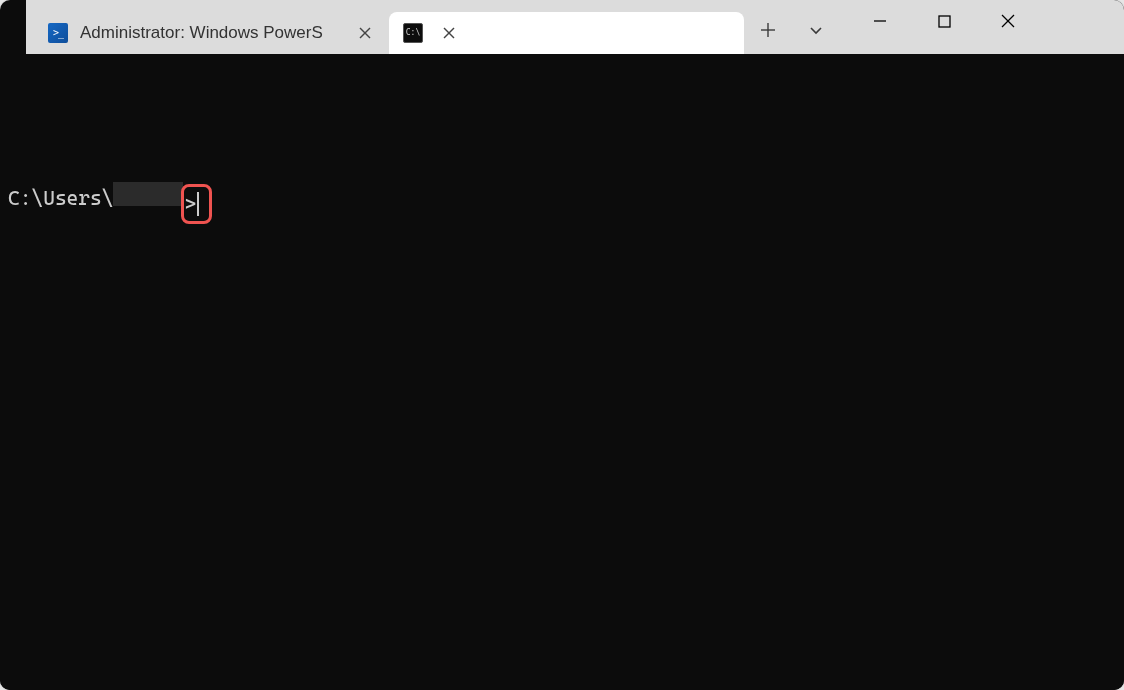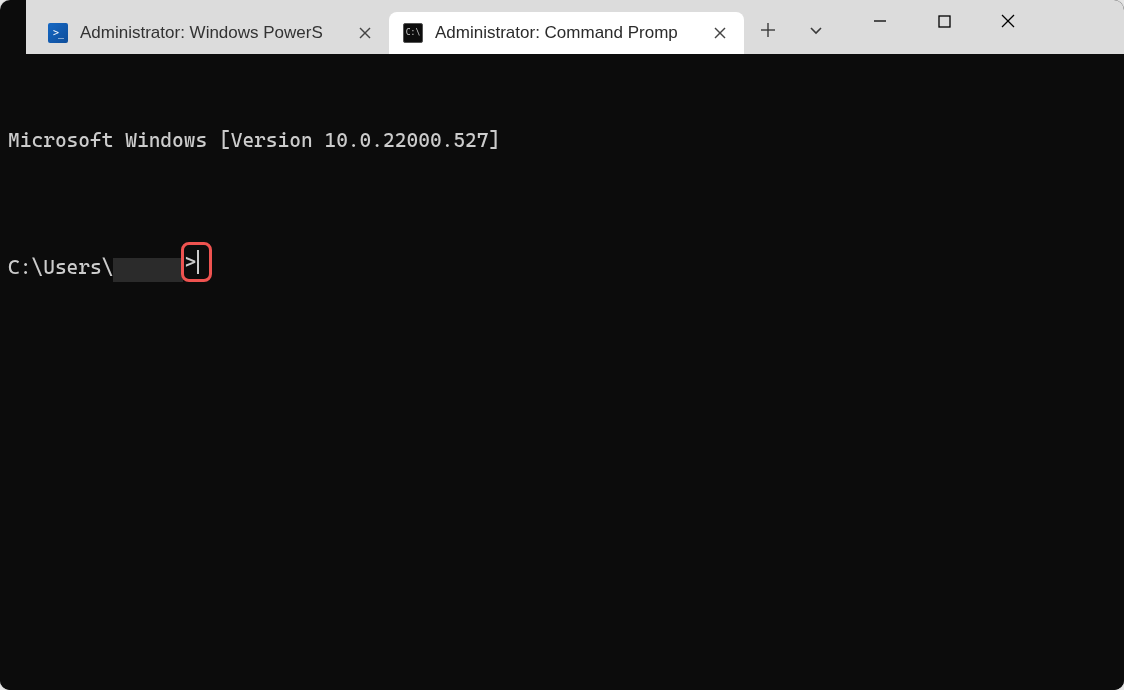--- a/index.html
+++ b/index.html
@@ -133,21 +133,21 @@
     background: #0c0c0c;
     color: #cccccc;
     font-family: Consolas, "Cascadia Mono", monospace;
     font-size: 20px;
     line-height: 29px;
     padding: 14px 8px 8px 8px;
     letter-spacing: 0px;
     white-space: pre;
   }
   .terminal .line { display:block; }
-  .prompt-line { display:flex; align-items:flex-end; }
+  .prompt-line { display:flex; align-items:flex-start; margin-top:29px; }
   .prompt-prefix { white-space:pre; }
   .redacted {
     display:inline-block;
     width: 70px; height: 24px;
     background:#2b2b2b;
     vertical-align: middle;
     margin-top:-2px;
   }
   .highlight-box {
     display:inline-flex;
@@ -187,21 +187,20 @@
             <line x1="1" y1="1" x2="11" y2="11" stroke="#444" stroke-width="1.4"></line>
             <line x1="11" y1="1" x2="1" y2="11" stroke="#444" stroke-width="1.4"></line>
           </svg>
         </span>
       </div>
 
       <div class="tab active">
         <span class="tab-icon">
           <span class="cmd-icon"></span>
         </span>
-        <span class="tab-title">Administrator: Command Promp</span>
         <span class="tab-close">
           <svg width="12" height="12" viewBox="0 0 12 12">
             <line x1="1" y1="1" x2="11" y2="11" stroke="#444" stroke-width="1.4"></line>
             <line x1="11" y1="1" x2="1" y2="11" stroke="#444" stroke-width="1.4"></line>
           </svg>
         </span>
       </div>
 
     </div>
 
@@ -232,21 +231,20 @@
         <svg width="14" height="14" viewBox="0 0 14 14">
           <line x1="1" y1="1" x2="13" y2="13" stroke="#000" stroke-width="1.3"></line>
           <line x1="13" y1="1" x2="1" y2="13" stroke="#000" stroke-width="1.3"></line>
         </svg>
       </div>
     </div>
 
   </div>
 
   <div class="terminal">
-    <span class="line">Microsoft Windows [Version 10.0.22000.527]</span>
 
     <div class="prompt-line">
       <span class="prompt-prefix">C:\Users\</span>
       <span class="redacted"></span>
       <span class="highlight-box">
         <span class="cmd-text">&gt;</span>
         <span class="cursor"></span>
       </span>
     </div>
   </div>

